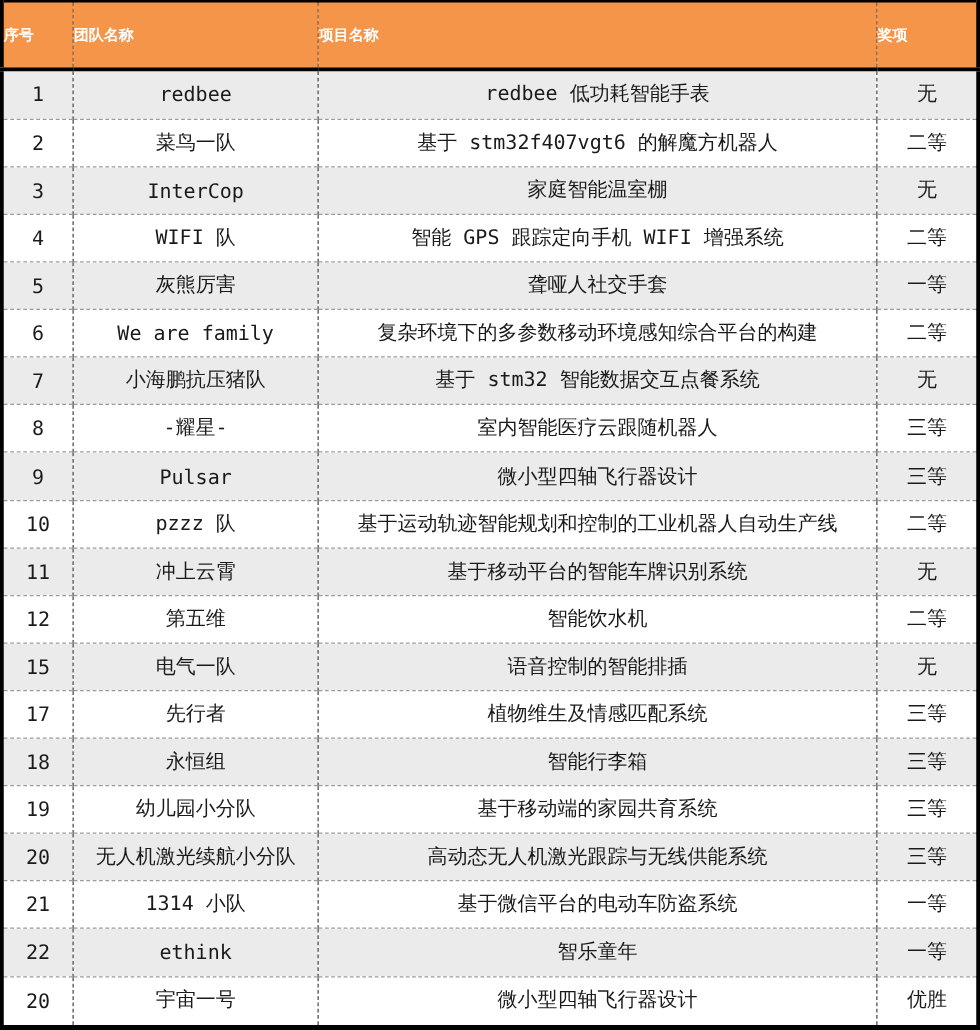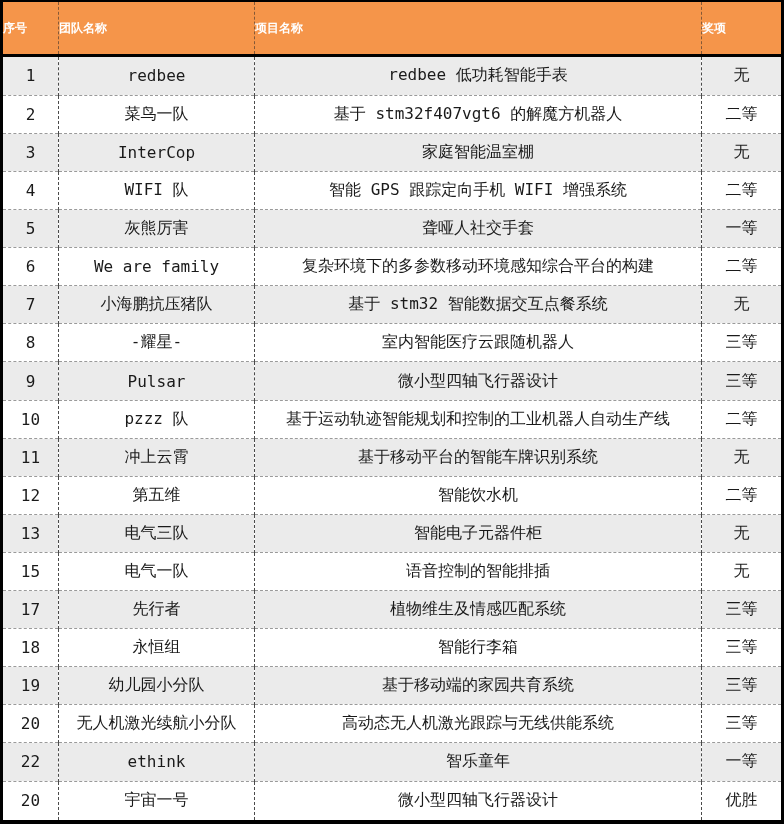--- a/index.html
+++ b/index.html
@@ -151,26 +151,20 @@
         <td>基于移动平台的智能车牌识别系统</td>
         <td>无</td>
       </tr>
       <tr>
         <td>12</td>
         <td>第五维</td>
         <td>智能饮水机</td>
         <td>二等</td>
       </tr>
       <tr>
-        <td>13</td>
-        <td>电气三队</td>
-        <td>智能电子元器件柜</td>
-        <td>无</td>
-      </tr>
-      <tr>
         <td>15</td>
         <td>电气一队</td>
         <td>语音控制的智能排插</td>
         <td>无</td>
       </tr>
       <tr>
         <td>17</td>
         <td>先行者</td>
         <td>植物维生及情感匹配系统</td>
         <td>三等</td>
@@ -185,20 +179,26 @@
         <td>19</td>
         <td>幼儿园小分队</td>
         <td>基于移动端的家园共育系统</td>
         <td>三等</td>
       </tr>
       <tr>
         <td>20</td>
         <td>无人机激光续航小分队</td>
         <td>高动态无人机激光跟踪与无线供能系统</td>
         <td>三等</td>
+      </tr>
+      <tr>
+        <td>21</td>
+        <td>1314 小队</td>
+        <td>基于微信平台的电动车防盗系统</td>
+        <td>一等</td>
       </tr>
       <tr>
         <td>22</td>
         <td>ethink</td>
         <td>智乐童年</td>
         <td>一等</td>
       </tr>
       <tr>
         <td>20</td>
         <td>宇宙一号</td>

